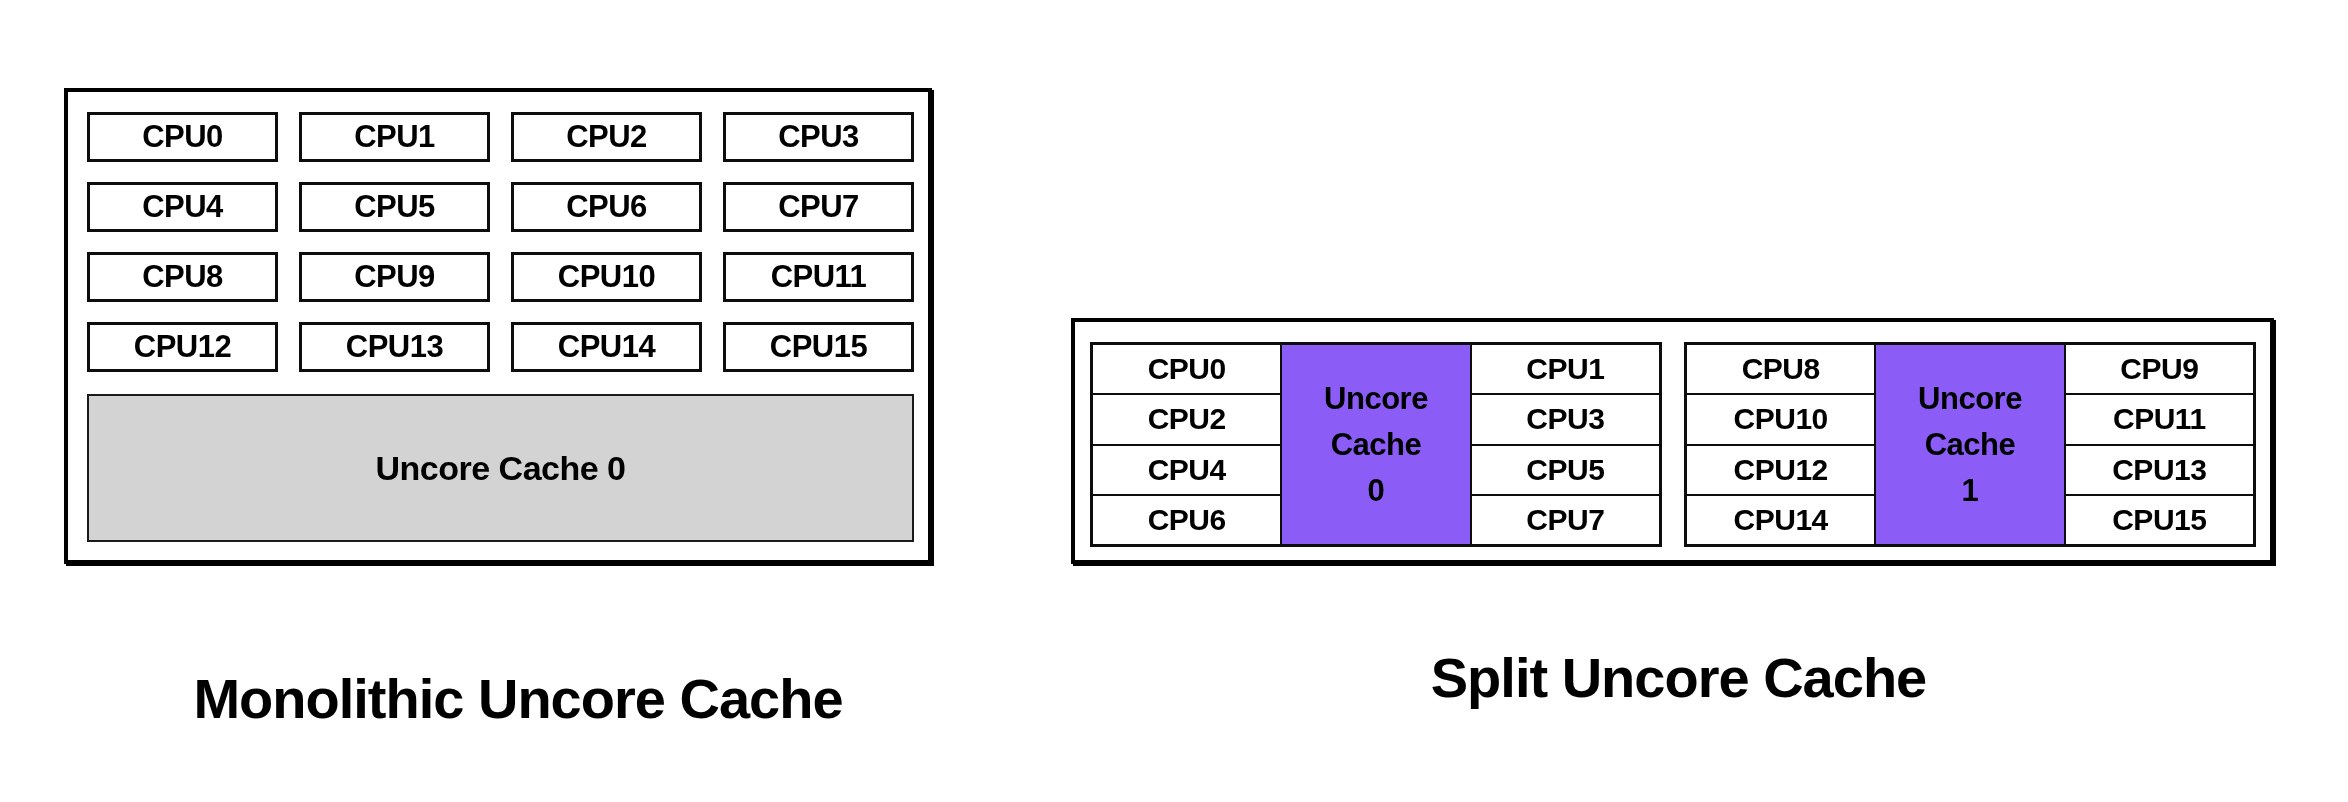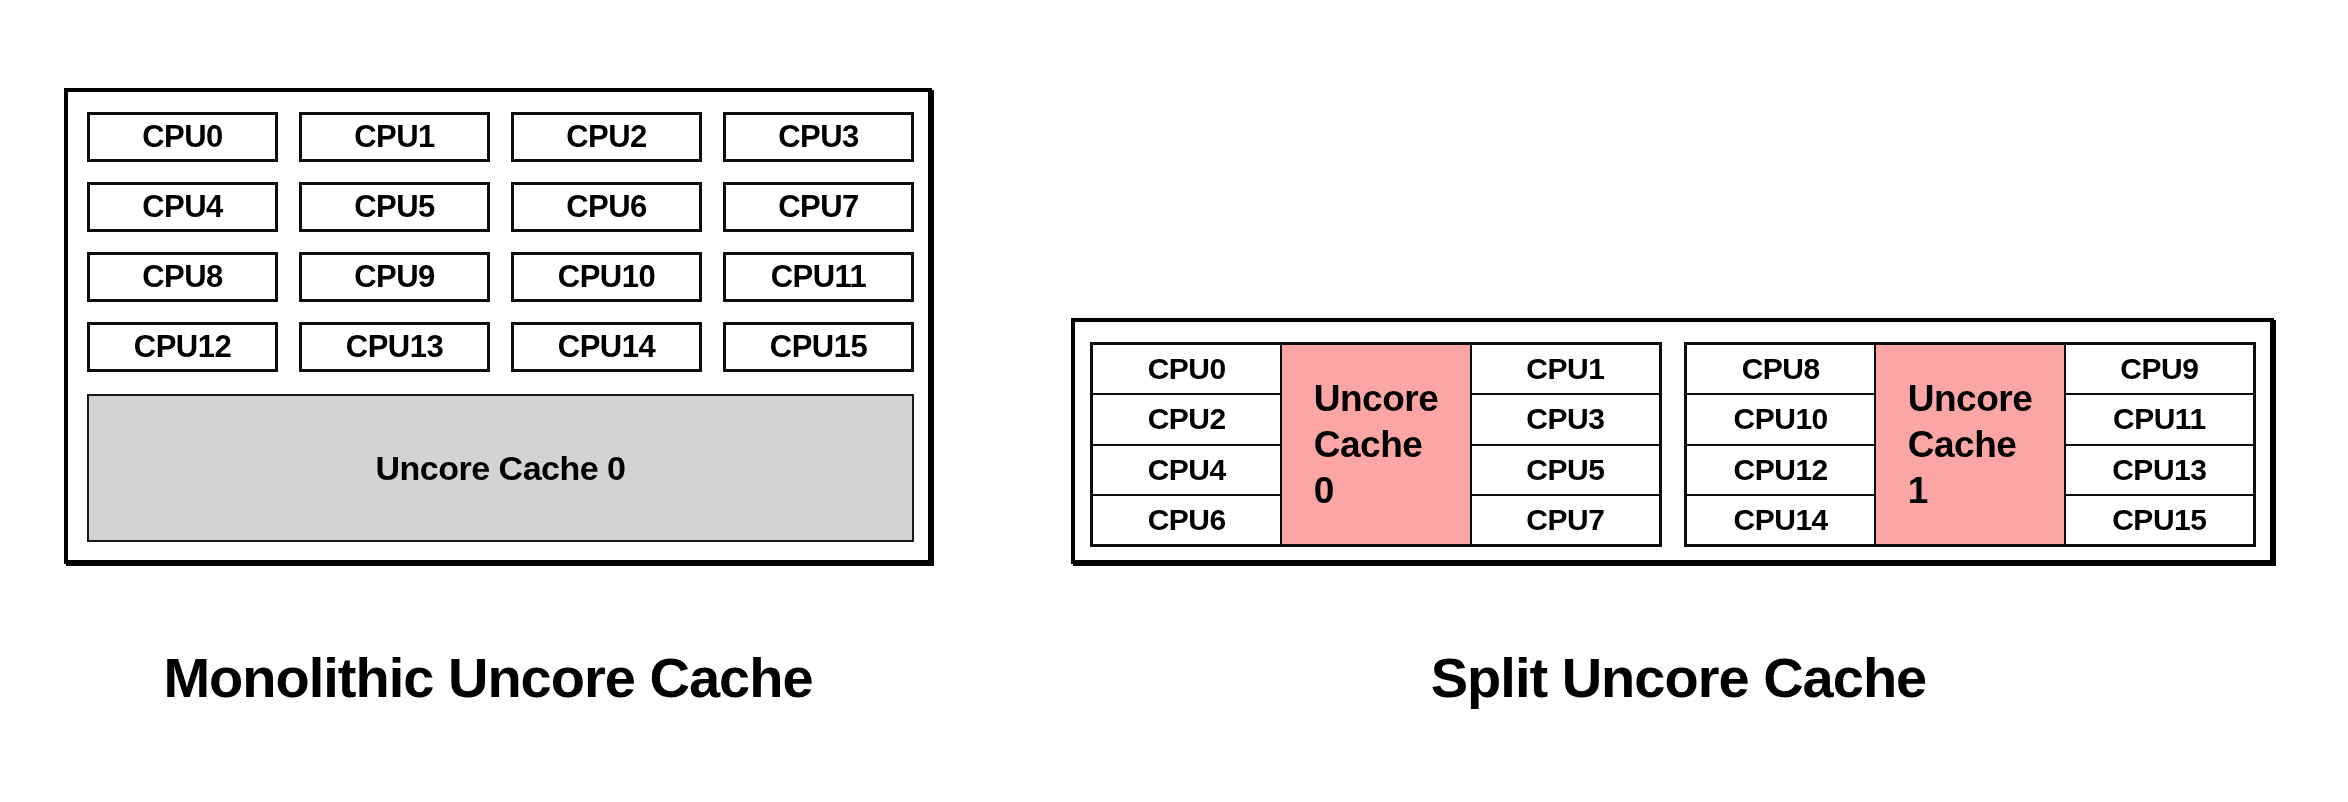--- a/index.html
+++ b/index.html
@@ -93,38 +93,38 @@
     border: 1px solid #0d0d0d;
     background: #ffffff;
     display: flex;
     align-items: center;
     justify-content: center;
     font-size: 30px;
     letter-spacing: -0.5px;
   }
   .cache-cell {
     grid-row: 1 / span 4;
-    background: #fca5a5;
+    background: #8b5cf6;
     white-space: pre-line;
-    text-align: left;
+    text-align: center;
     line-height: 46px;
-    font-size: 37px;
+    font-size: 31px;
   }
 
   
   .caption {
     position: absolute;
     top: 648px;
     height: 60px;
     line-height: 60px;
     text-align: center;
     font-size: 56px;
     letter-spacing: -1px;
   }
-  .caption-mono { left: 48px;  width: 880px; }
+  .caption-mono { left: 78px;  width: 880px; margin-top: 21px; }
   .caption-split { left: 1071px; width: 1215px; }
 </style>
 </head>
 <body>
 
 <div class="stage">
 
   <div class="mono-box">
     <div class="mono-grid">
       <div class="cpu-box">CPU0</div>

